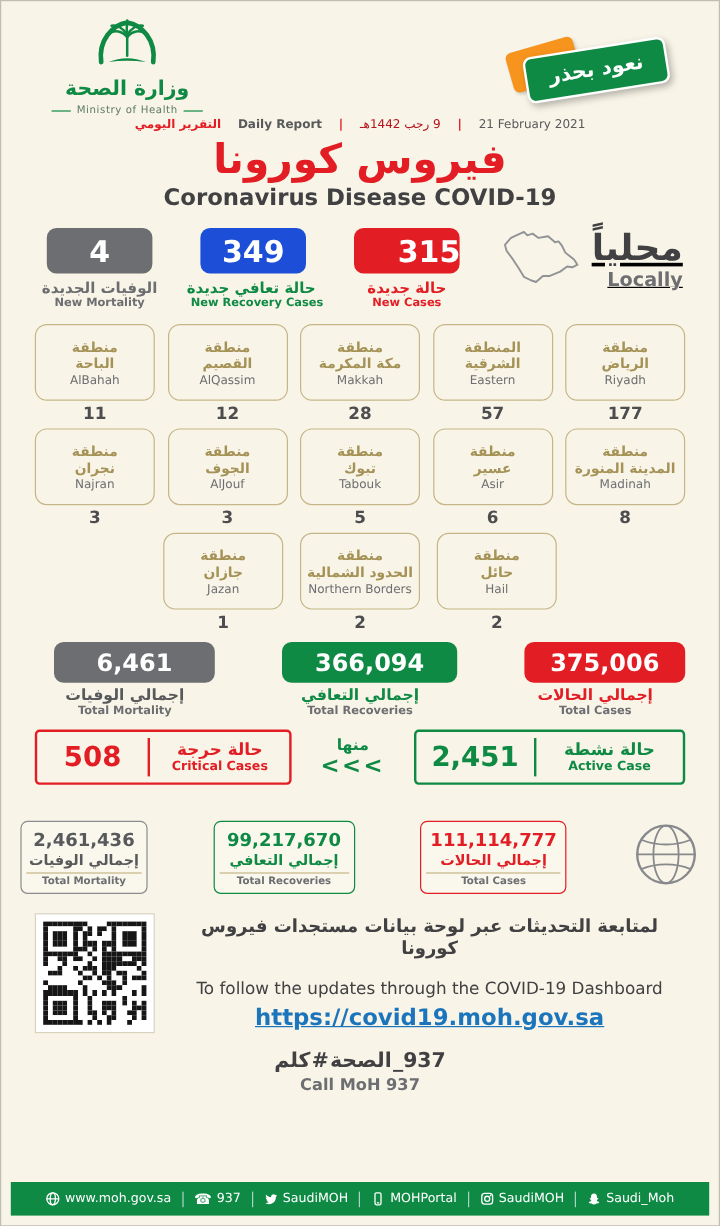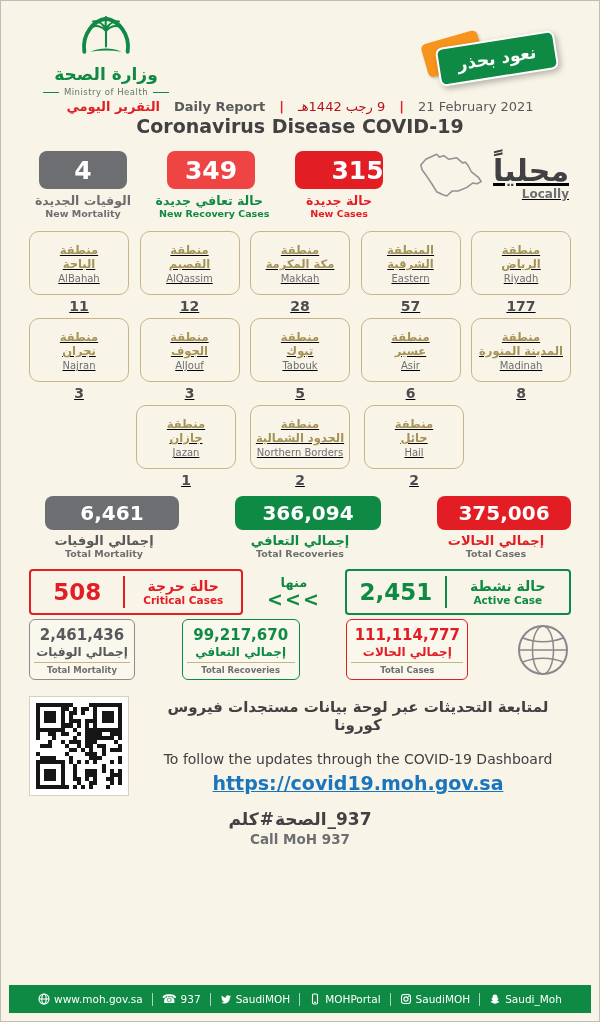--- a/index.html
+++ b/index.html
@@ -14,46 +14,46 @@
   .logo-block { text-align:center; width:150px; }
   .logo-mark { width:84px; height:52px; display:block; margin:0 auto; }
   .ministry-ar { color:#0f8a44; font-size:17px; font-weight:bold; margin-top:1px; }
   .ministry-en-wrap { display:flex; align-items:center; justify-content:center; gap:5px; margin-top:3px; }
   .ministry-en-wrap .rule { width:16px; height:1px; background:#0f8a44; }
   .ministry-en { color:#5d7a65; font-size:8.5px; letter-spacing:.5px; }
   .badge-wrap { position:relative; margin-top:28px; margin-right:12px; transform:rotate(-9deg); }
   .badge-orange { position:absolute; left:-12px; top:-9px; width:58px; height:34px; background:#f7941e; border-radius:5px; transform:rotate(-7deg); box-shadow:1px 2px 3px rgba(0,0,0,.2); }
   .badge-green { position:relative; background:#0f8a44; color:#fff; font-weight:bold; font-size:17px; padding:7px 18px 8px; border-radius:7px; border:2px solid #fff; box-shadow:2px 3px 6px rgba(0,0,0,.28); white-space:nowrap; }
   
-  .report-row { display:flex; justify-content:center; align-items:center; gap:14px; margin-top:2px; font-size:13px; }
+  .report-row { display:flex; justify-content:center; align-items:center; gap:14px; margin-top:2px; font-size:10px; }
   .rep-ar { color:#e21d24; font-weight:bold; }
   .rep-en { color:#58595b; font-weight:bold; }
   .rep-sep { color:#e21d24; font-weight:bold; }
   .rep-date { color:#58595b; }
   .rep-hijri { color:#b5121b; }
   
   .title-ar { text-align:center; color:#e21d24; font-size:34px; font-weight:bold; margin-top:4px; line-height:1.15; }
   .title-en { text-align:center; color:#414042; font-size:19px; font-weight:bold; margin-top:1px; }
   
   .local-row { display:flex; justify-content:space-between; align-items:flex-start; padding:0 30px; margin-top:14px; }
   .stat { width:104px; text-align:center; }
   .stat-box { width:88px; height:38px; margin:0 auto; border-radius:8px; color:#fff; font-size:25px; font-weight:bold; display:flex; align-items:center; justify-content:center; }
   .stat-ar { font-size:12.5px; font-weight:bold; margin-top:4px; white-space:nowrap; }
   .stat-en { font-size:9.5px; font-weight:bold; white-space:nowrap; }
   .stat.gray  .stat-box { background:#6d6e71; } .stat.gray  .stat-ar, .stat.gray  .stat-en { color:#6d6e71; }
-  .stat.green .stat-box { background:#ef4444; } .stat.green .stat-ar, .stat.green .stat-en { color:#0f8a44; }
+  .stat.green .stat-box { background:#1d4ed8; } .stat.green .stat-ar, .stat.green .stat-en { color:#0f8a44; }
   .stat.red   .stat-box { background:#e21d24;padding-left:37px; } .stat.red   .stat-ar, .stat.red   .stat-en { color:#e21d24; }
   .local-head { display:flex; align-items:center; gap:6px; margin-top:-4px; }
   .ksa-map { width:72px; height:62px; }
   .head-txt { text-align:right;text-decoration:underline; }
   .head-ar { color:#414042; font-size:30px; font-weight:bold; line-height:1.05; }
-  .head-en { color:#6d6e71; font-size:12px; font-weight:bold; }
+  .head-en { color:#6d6e71; font-size:16px; font-weight:bold; }
   
   .regions { padding:0 28px; margin-top:12px; }
-  .region-row { display:flex; justify-content:space-between; margin-bottom:4px;text-decoration:underline; }
+  .region-row { display:flex; justify-content:space-between; margin-bottom:4px; }
   .region-row.centered { justify-content:center; gap:14px; }
   .rcol { width:100px; text-align:center; }
   .rcard { border:1px solid #c6b687; border-radius:10px; min-height:64px; padding:6px 2px 5px; display:flex; flex-direction:column; justify-content:center; }
   .r-ar { color:#a59257; font-size:11.5px; font-weight:bold; line-height:1.25; }
   .r-en { color:#6d6e71; font-size:10px; margin-top:2px; line-height:1.1; }
   .r-val { color:#4d4d4f; font-size:14px; font-weight:bold; margin-top:3px; }
   
   .totals-row { display:flex; justify-content:space-between; padding:0 28px; margin-top:4px; }
   .total { text-align:center; }
   .total-box { height:34px; border-radius:8px; color:#fff; font-size:20px; font-weight:bold; display:flex; align-items:center; justify-content:center;margin-left:16px; }
@@ -70,21 +70,21 @@
   .obox .num { flex:1; font-size:23px; font-weight:bold; text-align:center; }
   .obox .vdiv { width:2px; height:32px; }
   .obox.critical .vdiv { background:#e21d24; } .obox.active .vdiv { background:#0f8a44; }
   .obox .lbls { flex:1.25; text-align:center; }
   .obox .l-ar { font-size:14px; font-weight:bold; }
   .obox .l-en { font-size:10.5px; font-weight:bold; }
   .of-which { text-align:center; color:#0f8a44; font-weight:bold; }
   .of-which .ow-ar { font-size:13px; }
   .of-which .ow-arrows { font-size:19px; letter-spacing:2px; line-height:1; }
   
-  .global-row { display:flex; justify-content:space-between; align-items:center; padding:0 28px; margin-top:4px; }
+  .global-row { display:flex; justify-content:space-between; align-items:flex-start; padding:0 16px; margin-top:30px; }
   .gbox { border-radius:6px; text-align:center; padding:6px 4px 4px; background:rgba(255,255,255,.25); }
   .gbox .g-val { font-size:15px; font-weight:bold; white-space:nowrap; }
   .gbox .g-ar { font-size:12px; font-weight:bold; margin-top:1px; }
   .gbox .g-en { font-size:8.5px; color:#6d6e71; font-weight:bold; border-top:1px solid #c6b687; margin-top:3px; padding-top:2px; }
   .gbox.gray  { border:1px solid #8a8c8e; width:106px; } .gbox.gray  .g-val{color:#58595b;} .gbox.gray  .g-ar{color:#58595b;}
   .gbox.green { border:1px solid #0f8a44; width:118px; } .gbox.green .g-val{color:#0f8a44;} .gbox.green .g-ar{color:#0f8a44;}
   .gbox.red   { border:1px solid #e21d24; width:122px; } .gbox.red   .g-val{color:#e21d24;} .gbox.red   .g-ar{color:#e21d24;}
   .global-head { display:flex; align-items:center; gap:8px; }
   .globe-icon { width:56px; height:56px; }
   
@@ -141,20 +141,21 @@
 
   <div class="report-row">
     <span class="rep-ar" dir="rtl">التقرير اليومي</span>
     <span class="rep-en">Daily Report</span>
     <span class="rep-sep">|</span>
     <span class="rep-date rep-hijri" dir="rtl">9 رجب 1442هـ</span>
     <span class="rep-sep">|</span>
     <span class="rep-date">21 February 2021</span>
   </div>
 
+  <div class="title-ar" dir="rtl">فيروس كورونا</div>
   <div class="title-en">Coronavirus Disease COVID-19</div>
 
   <div class="local-row">
     <div class="stat gray">
       <div class="stat-box">4</div>
       <div class="stat-ar" dir="rtl">الوفيات الجديدة</div>
       <div class="stat-en">New Mortality</div>
     </div>
     <div class="stat green">
       <div class="stat-box">349</div>

